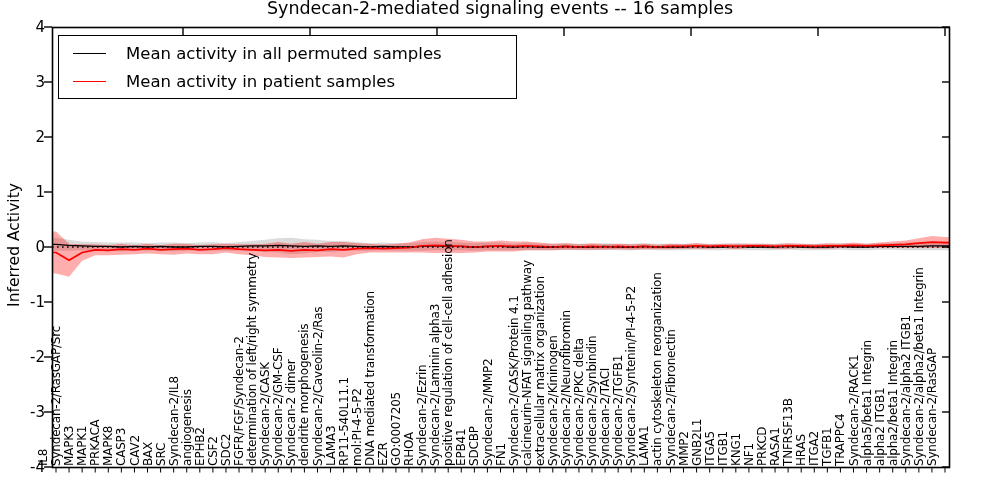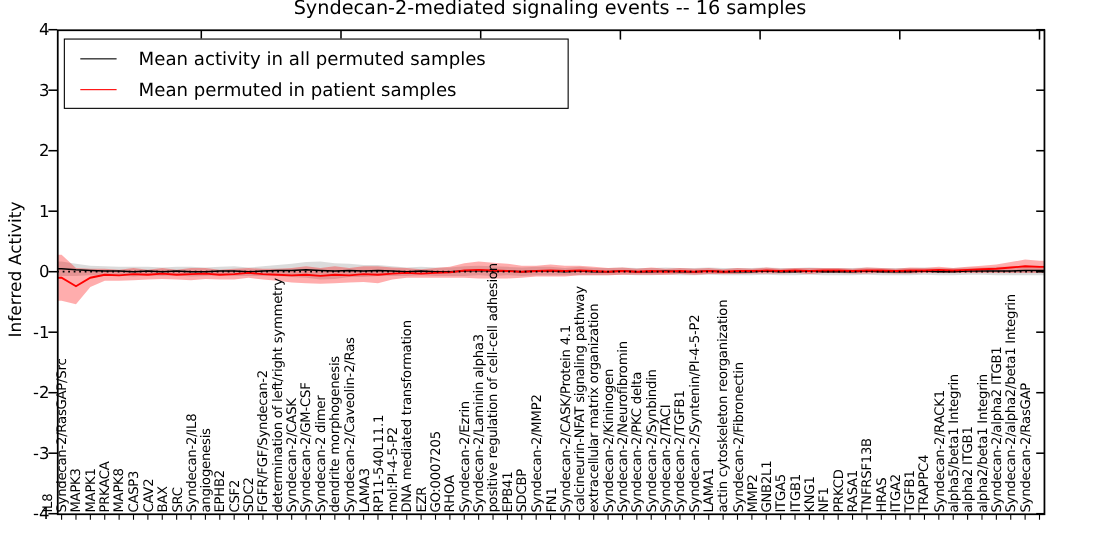--- a/index.html
+++ b/index.html
@@ -233,16 +233,16 @@
 
   <div class="y-axis-title">Inferred Activity</div>
 
   <div class="legend">
     <div class="legend-row">
       <span class="legend-line" id="legend-line-0" style="border-top-color: rgb(0, 0, 0);"></span>
       <span class="legend-label">Mean activity in all permuted samples</span>
     </div>
     <div class="legend-row">
       <span class="legend-line" id="legend-line-1" style="border-top-color: rgb(255, 0, 0);"></span>
-      <span class="legend-label">Mean permuted in patient samples</span>
+      <span class="legend-label">Mean activity in patient samples</span>
     </div>
   </div>
 </div>
 
 </body></html>

